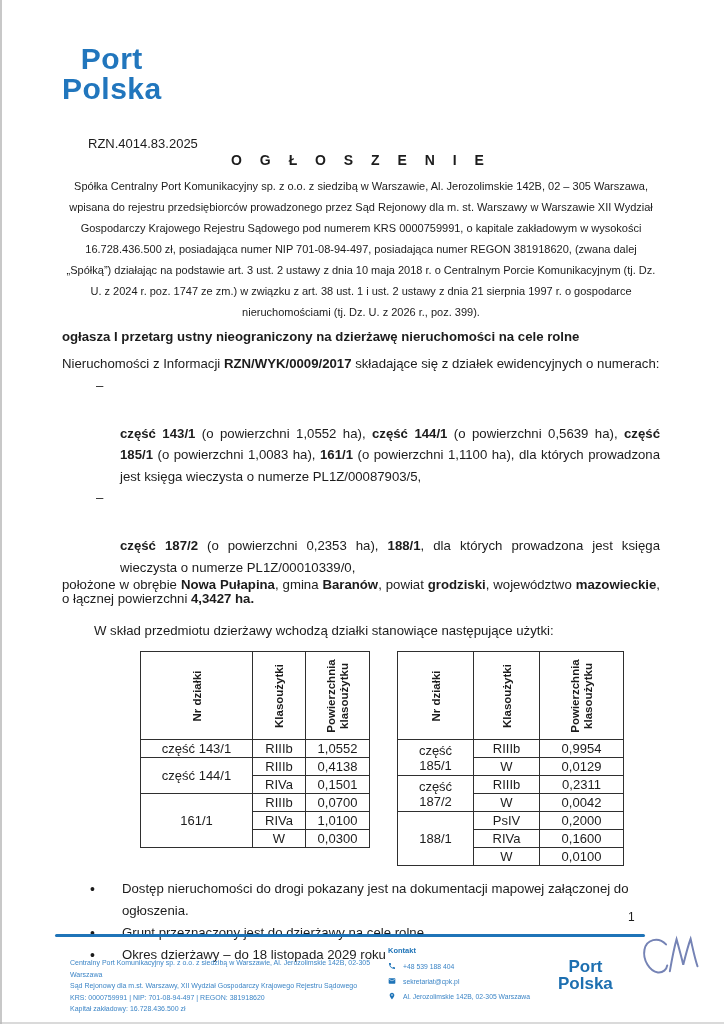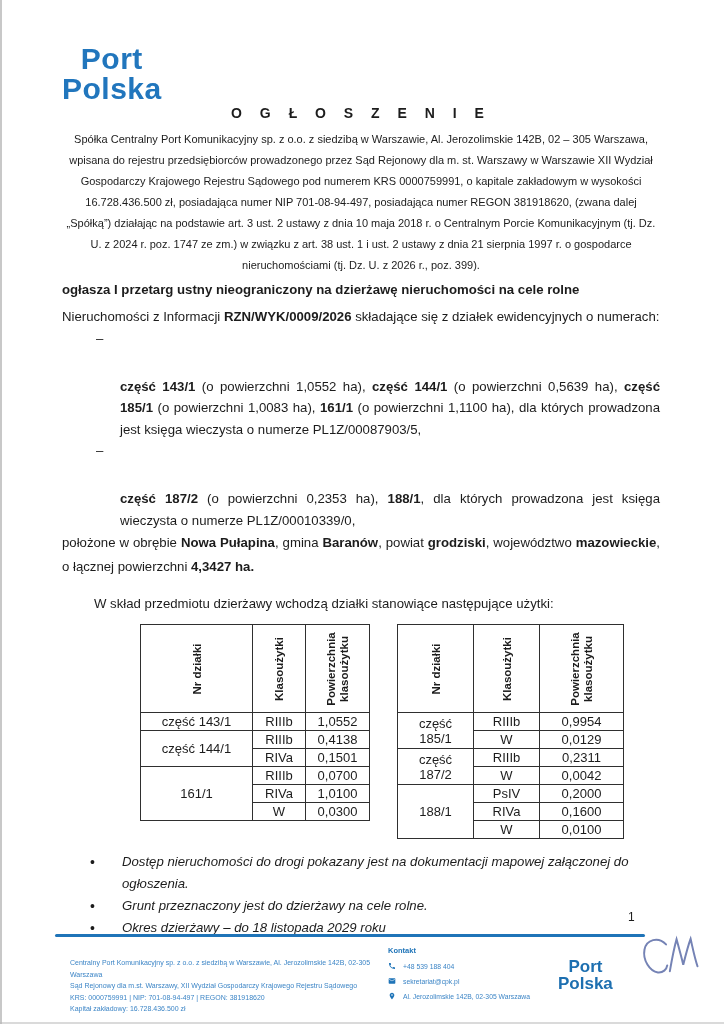--- a/index.html
+++ b/index.html
@@ -37,36 +37,36 @@
 
   .section-heading{margin-top:12px;font-weight:700;font-size:13.5px;letter-spacing:.2px;}
 
   .rich-par{margin-top:9px;font-size:13.2px;line-height:21.5px;text-align:justify;}
 
   .dash-list{margin-top:0;}
   .dash-item{display:flex;padding-left:34px;font-size:13.2px;line-height:21.5px;}
   .dash-item .marker{width:24px;flex:none;}
   .dash-item .dtext{flex:1;text-align:justify;margin-top:48px;}
 
-  .located{font-size:13.2px;line-height:24px;text-align:justify;}
+  .located{font-size:13.2px;line-height:14px;text-align:justify;}
 
   .tables-intro{margin-top:17px;font-size:13.2px;margin-left:32px;}
 
   .tables-wrap{margin-top:13px;margin-left:78px;display:flex;gap:27px;align-items:flex-start;}
   table.tbl{border-collapse:collapse;font-size:13px;}
   table.tbl th,table.tbl td{border:1.4px solid #2f2f2f;text-align:center;vertical-align:middle;}
   table.tbl th{height:88px;position:relative;font-weight:700;}
   table.tbl .rot{position:absolute;left:50%;top:50%;transform:translate(-50%,-50%) rotate(-90deg);
                  width:82px;text-align:center;font-size:11.5px;line-height:13px;font-weight:700;}
   table.tbl td{height:18px;padding:0 4px;}
 
   .bullet-list{margin-top:12px;}
   .bullet-item{display:flex;padding-left:28px;font-size:13.2px;line-height:22px;}
   .bullet-item .marker{width:32px;flex:none;font-size:14px;}
-  .bullet-item .btext{flex:1;max-width:540px;font-style:italic;}
+  .bullet-item .btext{flex:1;max-width:540px;}
 
   .page-number{position:absolute;left:628px;top:910px;font-size:12px;}
 
   .footer-rule{position:absolute;left:55px;top:934px;width:590px;height:2.5px;background:#1f74b8;border-radius:2px;}
 
   .footer-company{position:absolute;left:70px;top:957px;width:310px;
                   font-size:7px;line-height:11.5px;color:var(--blue-footer);}
 
   .footer-contact{position:absolute;left:388px;top:946px;color:var(--blue-footer);}
   .footer-contact .k-head{font-size:7.5px;font-weight:700;color:#1f74b8;}
@@ -87,29 +87,30 @@
 <div class="scan-edge-left"></div>
 <div class="scan-edge-bottom"></div>
 
 <div class="content">
 
   <div class="logo">
     <div>Port</div>
     <div>Polska</div>
   </div>
 
+  <div class="ref">RZN.4014.83.2025</div>
 
   <div class="doc-title">O G Ł O S Z E N I E</div>
 
   <p class="intro">Spółka Centralny Port Komunikacyjny sp. z o.o. z siedzibą w Warszawie, Al. Jerozolimskie 142B, 02 – 305 Warszawa, wpisana do rejestru przedsiębiorców prowadzonego przez Sąd Rejonowy dla m. st. Warszawy w Warszawie XII Wydział Gospodarczy Krajowego Rejestru Sądowego pod numerem KRS 0000759991, o kapitale zakładowym w wysokości 16.728.436.500 zł, posiadająca numer NIP 701-08-94-497, posiadająca numer REGON 381918620, (zwana dalej „Spółką”) działając na podstawie art. 3 ust. 2 ustawy z dnia 10 maja 2018 r. o Centralnym Porcie Komunikacyjnym (tj. Dz. U. z 2024 r. poz. 1747 ze zm.) w związku z art. 38 ust. 1 i ust. 2 ustawy z dnia 21 sierpnia 1997 r. o gospodarce nieruchomościami (tj. Dz. U. z 2026 r., poz. 399).</p>
 
   <div class="announce">ogłasza I przetarg ustny nieograniczony na dzierżawę nieruchomości na cele rolne</div>
 
 
-  <p class="rich-par"><span>Nieruchomości z Informacji </span><span class="seg-b">RZN/WYK/0009/2026</span><span> składające się z działek ewidencyjnych o numerach:</span></p>
+  <p class="rich-par"><span>Nieruchomości z Informacji </span><span class="seg-b">RZN/WYK/0009/2017</span><span> składające się z działek ewidencyjnych o numerach:</span></p>
 
   <div class="dash-list">
     <div class="dash-item">
       <span class="marker">–</span>
       <span class="dtext"><span class="seg-b">część 143/1</span><span> (o powierzchni 1,0552 ha), </span><span class="seg-b">część 144/1</span><span> (o powierzchni 0,5639 ha), </span><span class="seg-b">część 185/1</span><span> (o powierzchni 1,0083 ha), </span><span class="seg-b">161/1</span><span> (o powierzchni 1,1100 ha), dla których prowadzona jest księga wieczysta o numerze PL1Z/00087903/5,</span></span>
     </div>
     <div class="dash-item">
       <span class="marker">–</span>
       <span class="dtext"><span class="seg-b">część 187/2</span><span> (o powierzchni 0,2353 ha), </span><span class="seg-b">188/1</span><span>, dla których prowadzona jest księga wieczysta o numerze PL1Z/00010339/0,</span></span>
     </div>

